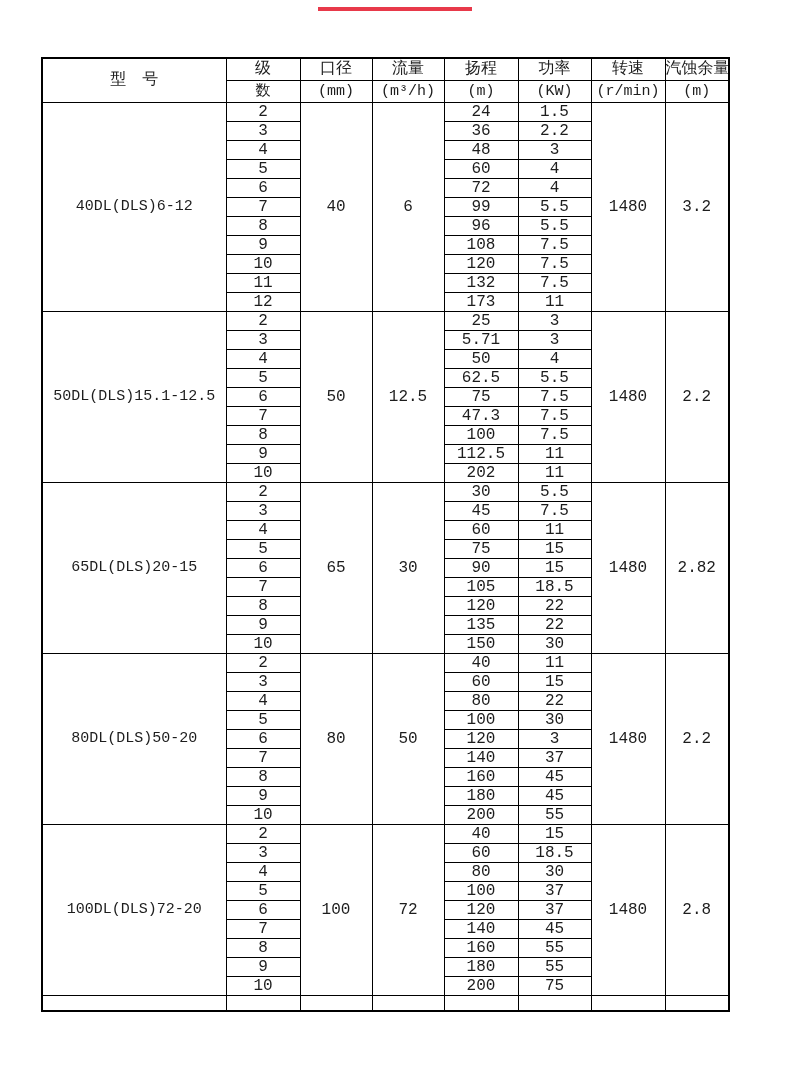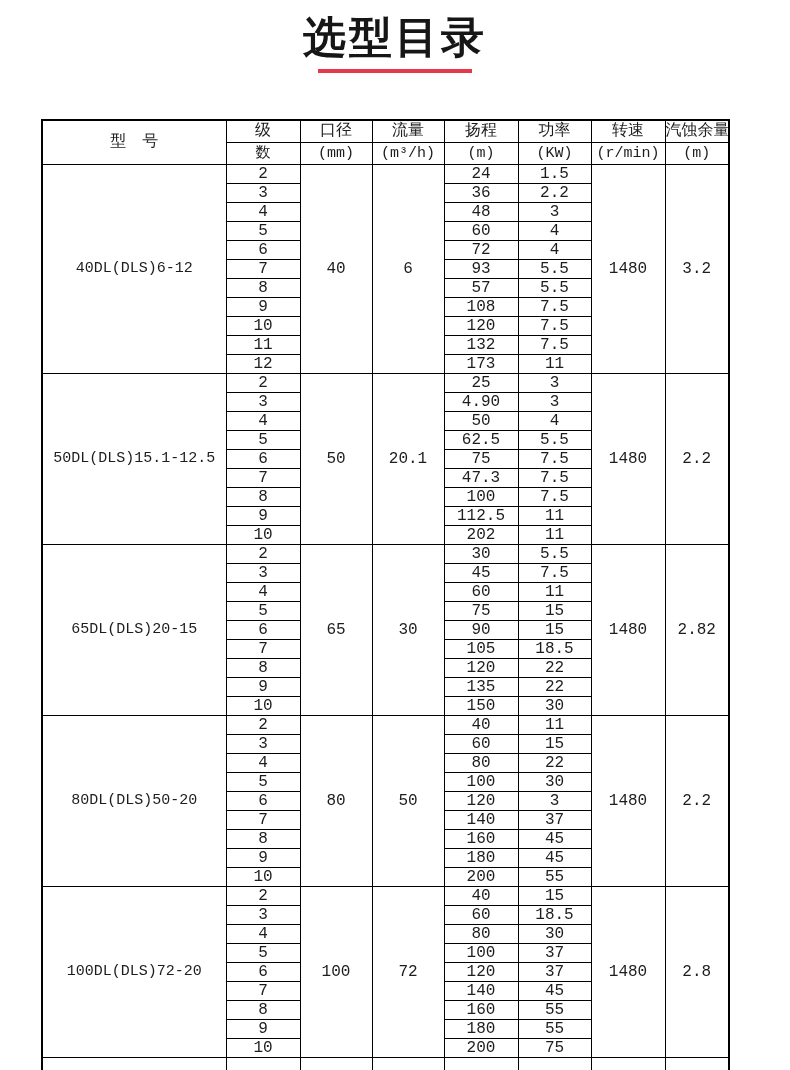--- a/index.html
+++ b/index.html
@@ -65,21 +65,20 @@
   }
   table.catalog tr.partial td {
     height: 14px;
   }
 </style>
 </head>
 <body>
 
 <div class="page">
 
-  <h1 class="title">选型目录</h1>
   <div class="title-underline" style="background: rgb(232, 57, 74);"></div>
 
   <table class="catalog">
     <colgroup>
       <col style="width:184px">
       <col style="width:74px">
       <col style="width:72px">
       <col style="width:72px">
       <col style="width:74px">
       <col style="width:73px">
@@ -133,26 +132,26 @@
           <td>60</td>
           <td>4</td>
         </tr>
         <tr>
           <td>6</td>
           <td>72</td>
           <td>4</td>
         </tr>
         <tr>
           <td>7</td>
-          <td>93</td>
+          <td>99</td>
           <td>5.5</td>
         </tr>
         <tr>
           <td>8</td>
-          <td>57</td>
+          <td>96</td>
           <td>5.5</td>
         </tr>
         <tr>
           <td>9</td>
           <td>108</td>
           <td>7.5</td>
         </tr>
         <tr>
           <td>10</td>
           <td>120</td>
@@ -165,29 +164,29 @@
         </tr>
         <tr>
           <td>12</td>
           <td>173</td>
           <td>11</td>
         </tr>
         <tr>
           <td rowspan="9" class="model-cell">50DL(DLS)15.1-12.5</td>
           <td>2</td>
           <td rowspan="9">50</td>
-          <td rowspan="9">20.1</td>
+          <td rowspan="9">12.5</td>
           <td>25</td>
           <td>3</td>
           <td rowspan="9">1480</td>
           <td rowspan="9">2.2</td>
         </tr>
         <tr>
           <td>3</td>
-          <td>4.90</td>
+          <td>5.71</td>
           <td>3</td>
         </tr>
         <tr>
           <td>4</td>
           <td>50</td>
           <td>4</td>
         </tr>
         <tr>
           <td>5</td>
           <td>62.5</td>

